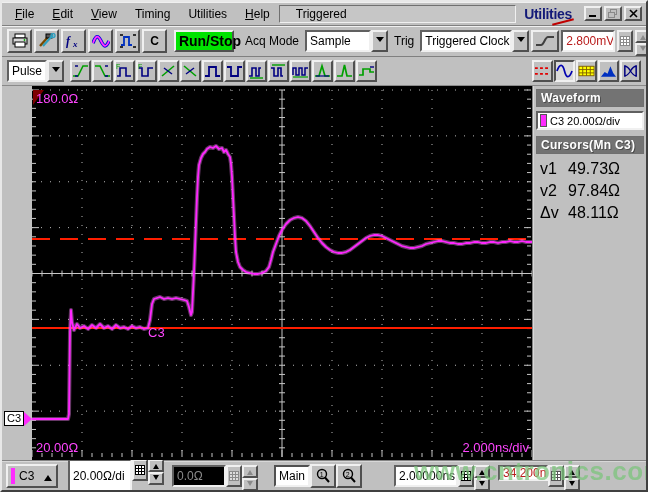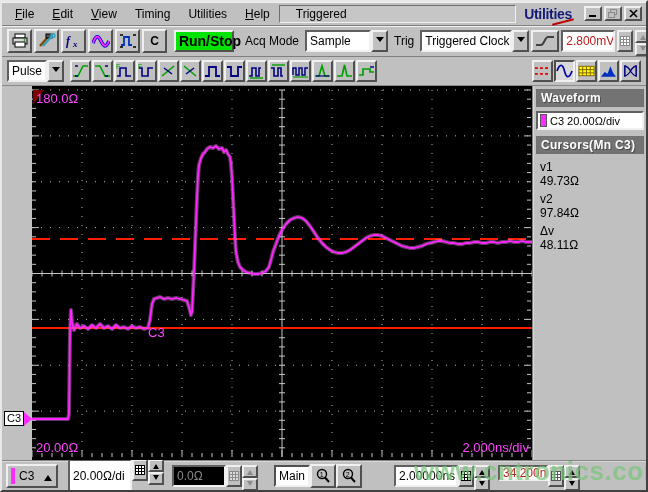--- a/index.html
+++ b/index.html
@@ -46,21 +46,21 @@
   .chmark{position:absolute;top:325px;left:2px;display:flex;align-items:center;}
   .chmark .box{background:#fff;border:1px solid #000;font-size:11px;padding:0 2px;line-height:13px;}
   .chmark .tri{width:0;height:0;border:7px solid transparent;border-left:8px solid #ff2bff;margin-left:0px;}
   .plot{width:500px;height:374px;background:#000;position:relative;flex:0 0 auto;}
   .rpanel{flex:1;border-left:2px groove #d8d8d8;padding:3px 2px;}
   .phead{background:#737373;color:#fff;font-weight:bold;font-size:12px;padding:1px 4px;
     text-shadow:1px 1px 0 #4c4c4c;border:1px solid #707070;margin-bottom:4px;letter-spacing:.3px;}
   .wfitem{background:#fff;border:2px solid;border-color:#606060 #f0f0f0 #f0f0f0 #606060;
     display:flex;align-items:center;height:19px;padding:0 2px;font-size:11px;margin-bottom:6px;}
   .swatch{width:7px;height:13px;background:#ff2bff;border:1px solid #555;margin-right:3px;flex:0 0 auto;}
-  .readout{display:flex;font-size:12px;padding:2px 4px;flex-direction:column;}
+  .readout{display:flex;font-size:16px;padding:2px 4px;}
   .readout .rl{width:28px;}
   
   .bottombar{height:30px;border-top:2px groove #d8d8d8;display:flex;align-items:center;padding:0 4px;}
   .chbtn{width:52px;height:24px;gap:4px;padding:0 3px;justify-content:flex-start;}
   .chstripe{width:4px;height:16px;background:#ff2bff;flex:0 0 auto;}
   .tri-up{width:0;height:0;border:4px solid transparent;border-bottom:6px solid #000;margin-left:6px;}
   .keypad{width:16px;}
   .mainbtn{width:36px;height:22px;background:#fff;border-color:#505050 #f0f0f0 #f0f0f0 #505050;}
   .magbtn{width:26px;height:24px;}
   .watermark{position:absolute;left:412px;top:454px;font-size:26px;font-weight:bold;

